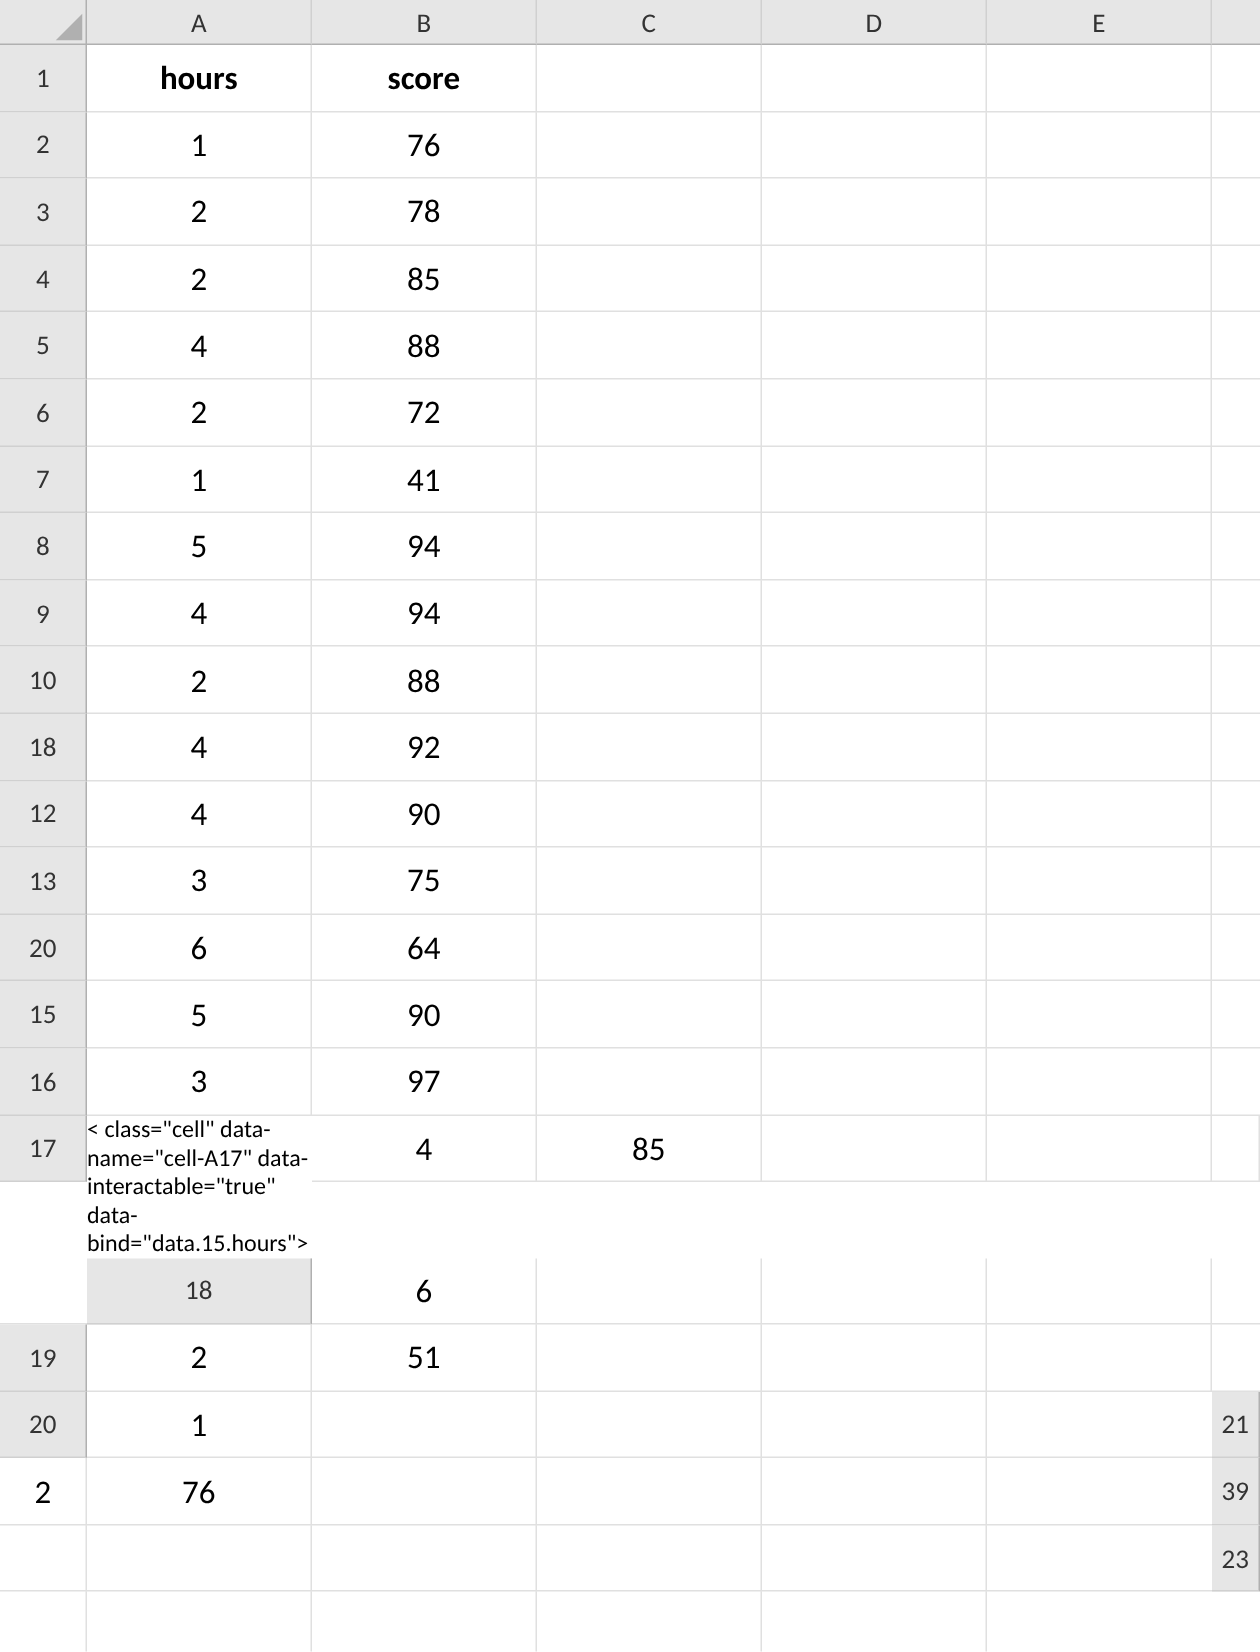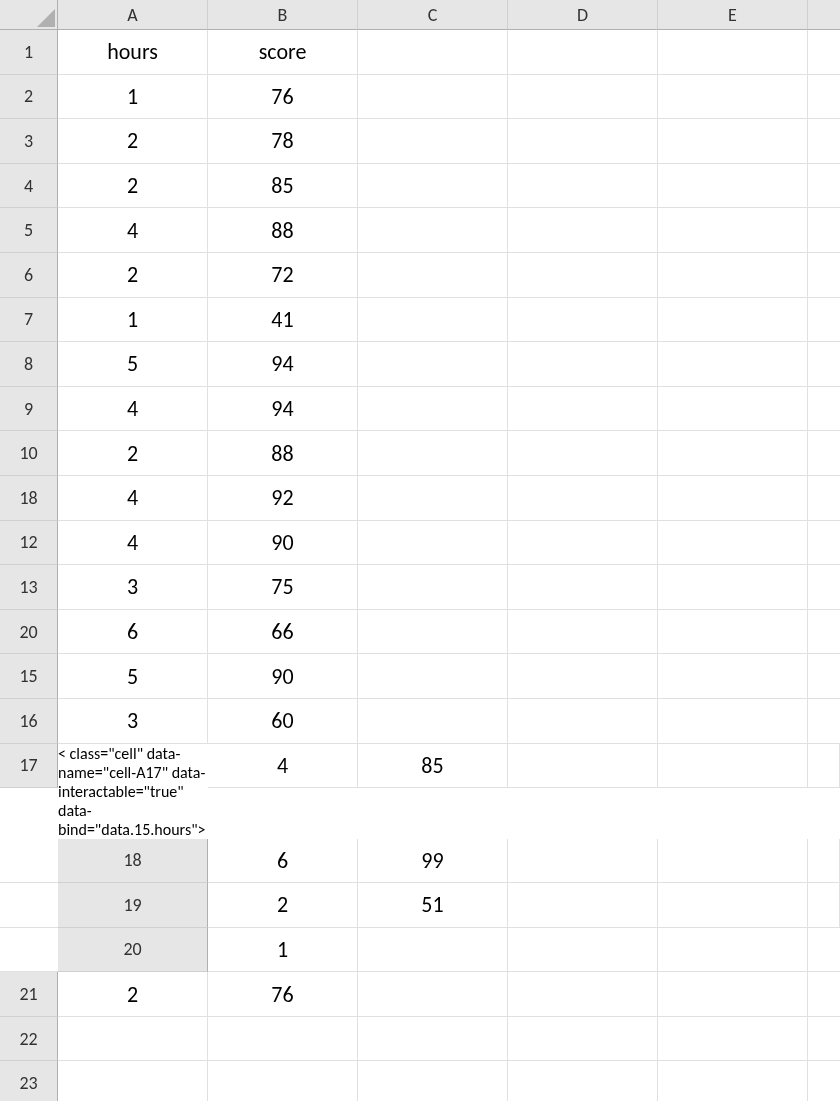--- a/index.html
+++ b/index.html
@@ -67,21 +67,21 @@
       font-size: 22px;
       color: #000;
       height: 44.6px;
       padding: 0 6px;
     }
     .cell-partial {
       border-bottom: 1px solid #e0e0e0;
       height: 44.6px;
     }
     .header-cell {
-      font-weight: normal;
+      font-weight: bold;
     }
   </style>
 </head>
 <body>
 
 <div class="spreadsheet">
   
   <div class="corner-cell">
     <svg width="18" height="18">
       <polygon points="18,0 18,18 0,18" fill="#b0b0b0"></polygon>
@@ -207,58 +207,57 @@
   <div class="cell">3</div>
   <div class="cell">75</div>
   <div class="cell"></div>
   <div class="cell"></div>
   <div class="cell"></div>
   <div class="cell-partial"></div>
 
   
   <div class="row-header">20</div>
   <div class="cell">6</div>
-  <div class="cell">66</div>
+  <div class="cell">64</div>
   <div class="cell"></div>
   <div class="cell"></div>
   <div class="cell"></div>
   <div class="cell-partial"></div>
 
   
   <div class="row-header">15</div>
   <div class="cell">5</div>
   <div class="cell">90</div>
   <div class="cell"></div>
   <div class="cell"></div>
   <div class="cell"></div>
   <div class="cell-partial"></div>
 
   
   <div class="row-header">16</div>
   <div class="cell">3</div>
-  <div class="cell">60</div>
+  <div class="cell">97</div>
   <div class="cell"></div>
   <div class="cell"></div>
   <div class="cell"></div>
   <div class="cell-partial"></div>
 
   
   <div class="row-header">17</div>
   &lt;   class="cell" data-name="cell-A17" data-interactable="true" data-bind="data.15.hours"&gt;
   <div class="cell">4</div>
   <div class="cell">85</div>
   <div class="cell"></div>
   <div class="cell"></div>
   <div class="cell"></div>
   <div class="cell-partial"></div>
 
   
   <div class="row-header">18</div>
   <div class="cell">6</div>
-  <div class="cell">99</div>
   <div class="cell"></div>
   <div class="cell"></div>
   <div class="cell"></div>
   <div class="cell-partial"></div>
 
   
   <div class="row-header">19</div>
   <div class="cell">2</div>
   <div class="cell">51</div>
   <div class="cell"></div>
@@ -277,21 +276,21 @@
   
   <div class="row-header">21</div>
   <div class="cell">2</div>
   <div class="cell">76</div>
   <div class="cell"></div>
   <div class="cell"></div>
   <div class="cell"></div>
   <div class="cell-partial"></div>
 
   
-  <div class="row-header">22</div>
+  <div class="row-header">39</div>
   <div class="cell"></div>
   <div class="cell"></div>
   <div class="cell"></div>
   <div class="cell"></div>
   <div class="cell"></div>
   <div class="cell-partial"></div>
 
   
   <div class="row-header">23</div>
   <div class="cell"></div>

